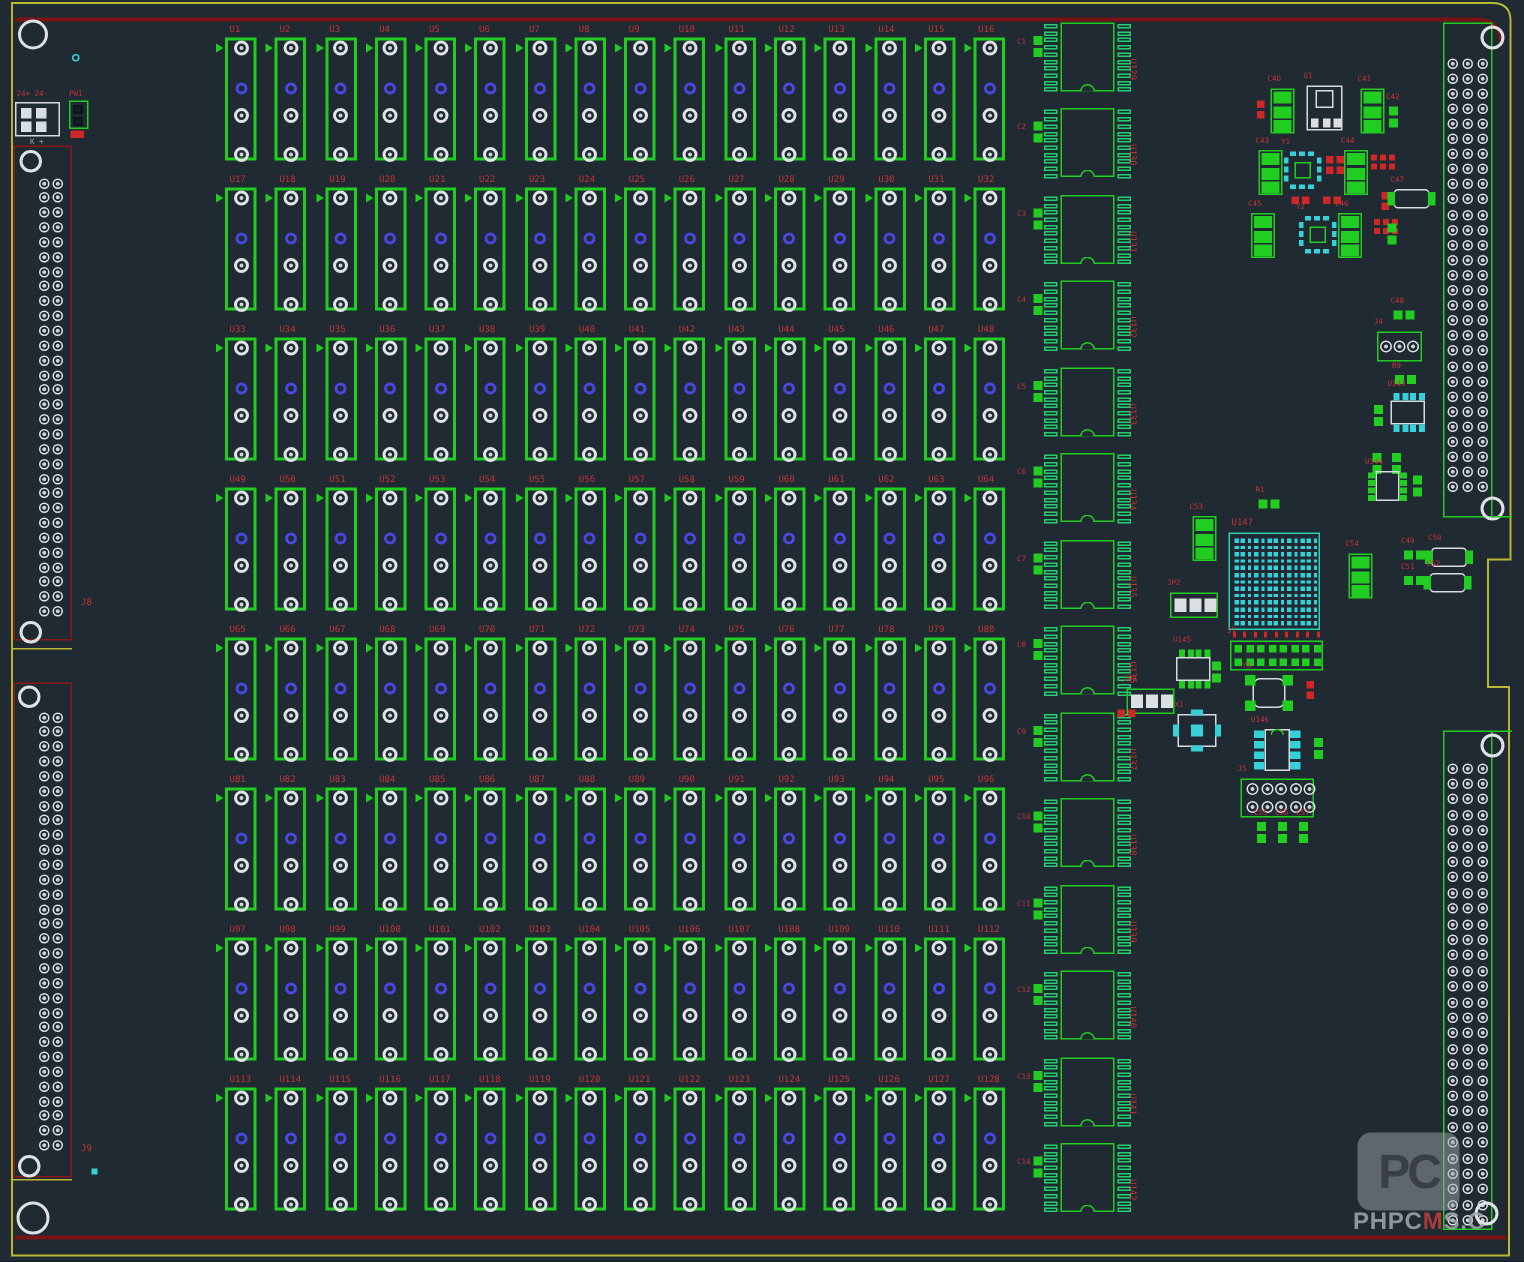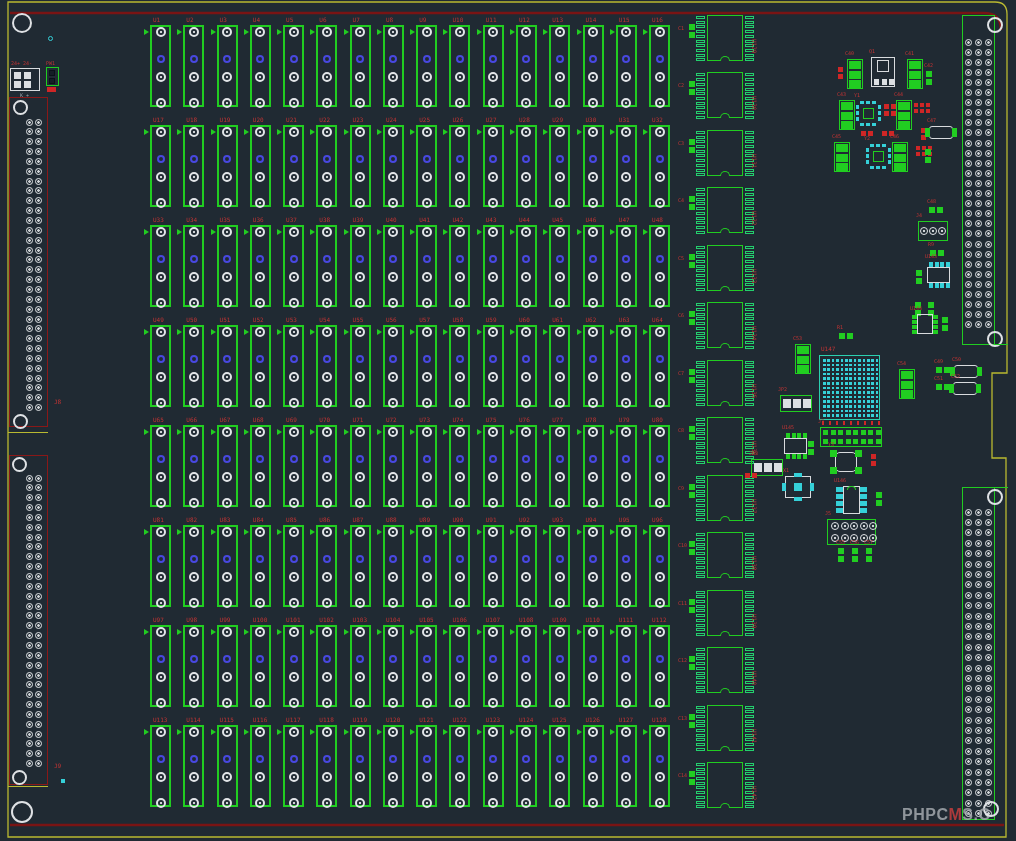--- a/index.html
+++ b/index.html
@@ -2066,14 +2066,17 @@
   <div class="abs wpad" style="left:24px;top:72px;width:7px;height:7px;z-index:3"></div>
   <div class="abs wpad" style="left:14px;top:81px;width:7px;height:7px;z-index:3"></div>
   <div class="abs wpad" style="left:24px;top:81px;width:7px;height:7px;z-index:3"></div>
   <div class="abs txt s5 gray" style="left:20px;top:93px;z-index:3">K +</div>
   <div class="abs txt s5" style="left:46px;top:61px;z-index:3">PW1</div>
   <div class="abs gbox" style="left:46px;top:67px;width:13px;height:19px;z-index:3"></div>
   <div class="abs dpad" style="left:49px;top:70px;width:6px;height:6px;z-index:3"></div>
   <div class="abs dpad" style="left:49px;top:78px;width:6px;height:6px;z-index:3"></div>
   <div class="abs rpad" style="left:47px;top:87px;width:9px;height:5px;z-index:3"></div>
 
+  <div class="wm-logo">
+    <span>PC</span>
+  </div>
   <div class="wm-text"><span>PHPC</span><span class="wm-red">M</span><span>S.C</span></div>
 </div>
 
 </body></html>

